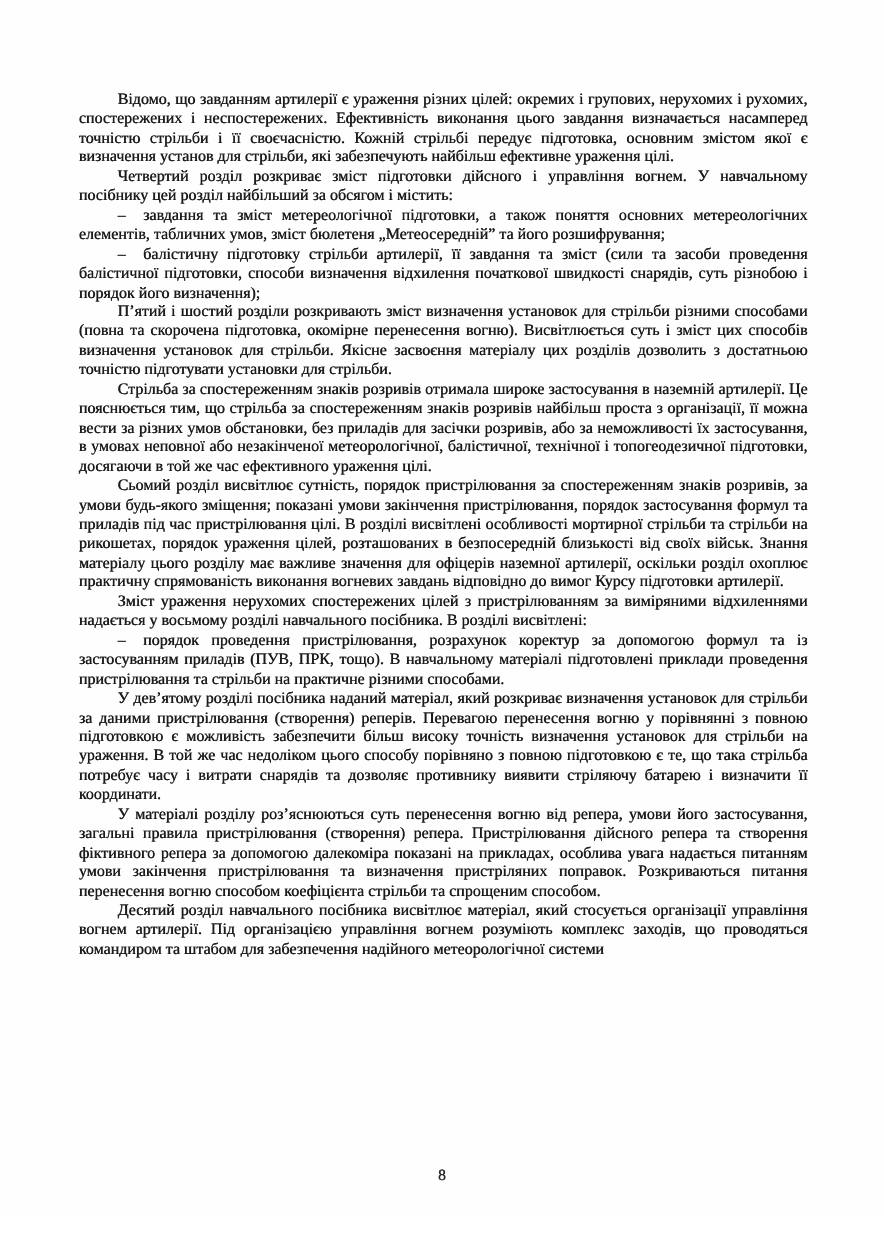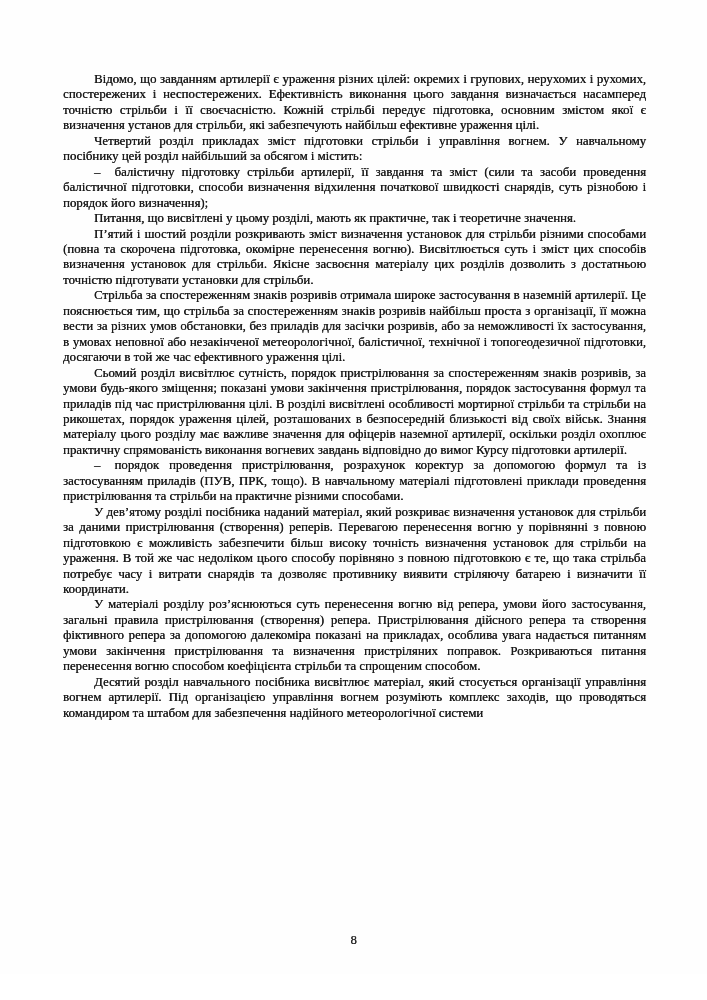--- a/index.html
+++ b/index.html
@@ -49,28 +49,29 @@
     text-shadow: 0.3px 0 0 currentColor;
   }
 </style>
 </head>
 <body>
 
 <div class="page">
   <div class="text-block">
 
     <p class="para">Відомо, що завданням артилерії є ураження різних цілей: окремих і групових, нерухомих і рухомих, спостережених і неспостережених. Ефективність виконання цього завдання визначається насамперед точністю стрільби і її своєчасністю. Кожній стрільбі передує підготовка, основним змістом якої є визначення установ для стрільби, які забезпечують найбільш ефективне ураження цілі.</p>
-    <p class="para">Четвертий розділ прикладах зміст підготовки стрільби і управління вогнем. У навчальному посібнику цей розділ найбільший за обсягом і містить:</p>
+    <p class="para">Четвертий розділ розкриває зміст підготовки дійсного і управління вогнем. У навчальному посібнику цей розділ найбільший за обсягом і містить:</p>
 
+    <p class="para"><span class="dash">–</span><span>завдання та зміст метереологічної підготовки, а також поняття основних метереологічних елементів, табличних умов, зміст бюлетеня „Метеосередній” та його розшифрування;</span></p>
     <p class="para"><span class="dash">–</span><span>балістичну підготовку стрільби артилерії, її завдання та зміст (сили та засоби проведення балістичної підготовки, способи визначення відхилення початкової швидкості снарядів, суть різнобою і порядок його визначення);</span></p>
 
-    <p class="para">Питання, що висвітлені у цьому розділі, мають як практичне, так і теоретичне значення.</p>
     <p class="para">П’ятий і шостий розділи розкривають зміст визначення установок для стрільби різними способами (повна та скорочена підготовка, окомірне перенесення вогню). Висвітлюється суть і зміст цих способів визначення установок для стрільби. Якісне засвоєння матеріалу цих розділів дозволить з достатньою точністю підготувати установки для стрільби.</p>
     <p class="para">Стрільба за спостереженням знаків розривів отримала широке застосування в наземній артилерії. Це пояснюється тим, що стрільба за спостереженням знаків розривів найбільш проста з організації, її можна вести за різних умов обстановки, без приладів для засічки розривів, або за неможливості їх застосування, в умовах неповної або незакінченої метеорологічної, балістичної, технічної і топогеодезичної підготовки, досягаючи в той же час ефективного ураження цілі.</p>
     <p class="para">Сьомий розділ висвітлює сутність, порядок пристрілювання за спостереженням знаків розривів, за умови будь-якого зміщення; показані умови закінчення пристрілювання, порядок застосування формул та приладів під час пристрілювання цілі. В розділі висвітлені особливості мортирної стрільби та стрільби на рикошетах, порядок ураження цілей, розташованих в безпосередній близькості від своїх військ. Знання матеріалу цього розділу має важливе значення для офіцерів наземної артилерії, оскільки розділ охоплює практичну спрямованість виконання вогневих завдань відповідно до вимог Курсу підготовки артилерії.</p>
+    <p class="para">Зміст ураження нерухомих спостережених цілей з пристрілюванням за виміряними відхиленнями надається у восьмому розділі навчального посібника. В розділі висвітлені:</p>
 
     <p class="para"><span class="dash">–</span><span>порядок проведення пристрілювання, розрахунок коректур за допомогою формул та із застосуванням приладів (ПУВ, ПРК, тощо). В навчальному матеріалі підготовлені приклади проведення пристрілювання та стрільби на практичне різними способами.</span></p>
 
     <p class="para">У дев’ятому розділі посібника наданий матеріал, який розкриває визначення установок для стрільби за даними пристрілювання (створення) реперів. Перевагою перенесення вогню у порівнянні з повною підготовкою є можливість забезпечити більш високу точність визначення установок для стрільби на ураження. В той же час недоліком цього способу порівняно з повною підготовкою є те, що така стрільба потребує часу і витрати снарядів та дозволяє противнику виявити стріляючу батарею і визначити її координати.</p>
     <p class="para">У матеріалі розділу роз’яснюються суть перенесення вогню від репера, умови його застосування, загальні правила пристрілювання (створення) репера. Пристрілювання дійсного репера та створення фіктивного репера за допомогою далекоміра показані на прикладах, особлива увага надається питанням умови закінчення пристрілювання та визначення пристріляних поправок. Розкриваються питання перенесення вогню способом коефіцієнта стрільби та спрощеним способом.</p>
     <p class="para">Десятий розділ навчального посібника висвітлює матеріал, який стосується організації управління вогнем артилерії. Під організацією управління вогнем розуміють комплекс заходів, що проводяться командиром та штабом для забезпечення надійного метеорологічної системи</p>
 
   </div>
 
   <div class="page-number">8</div>

